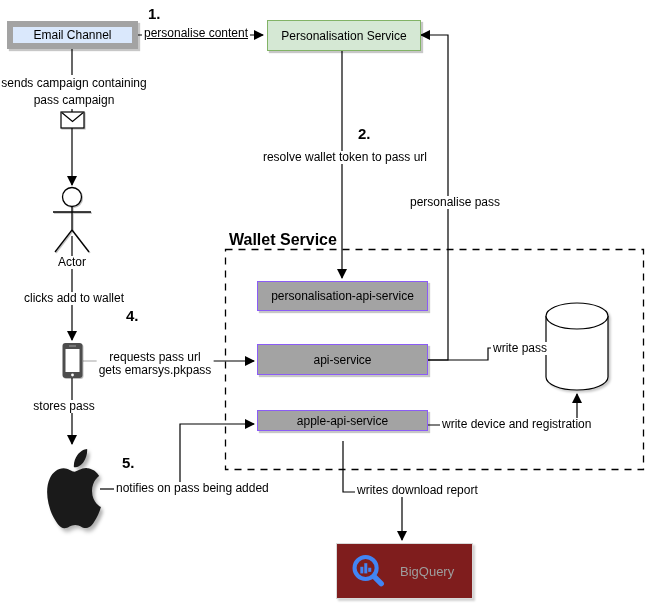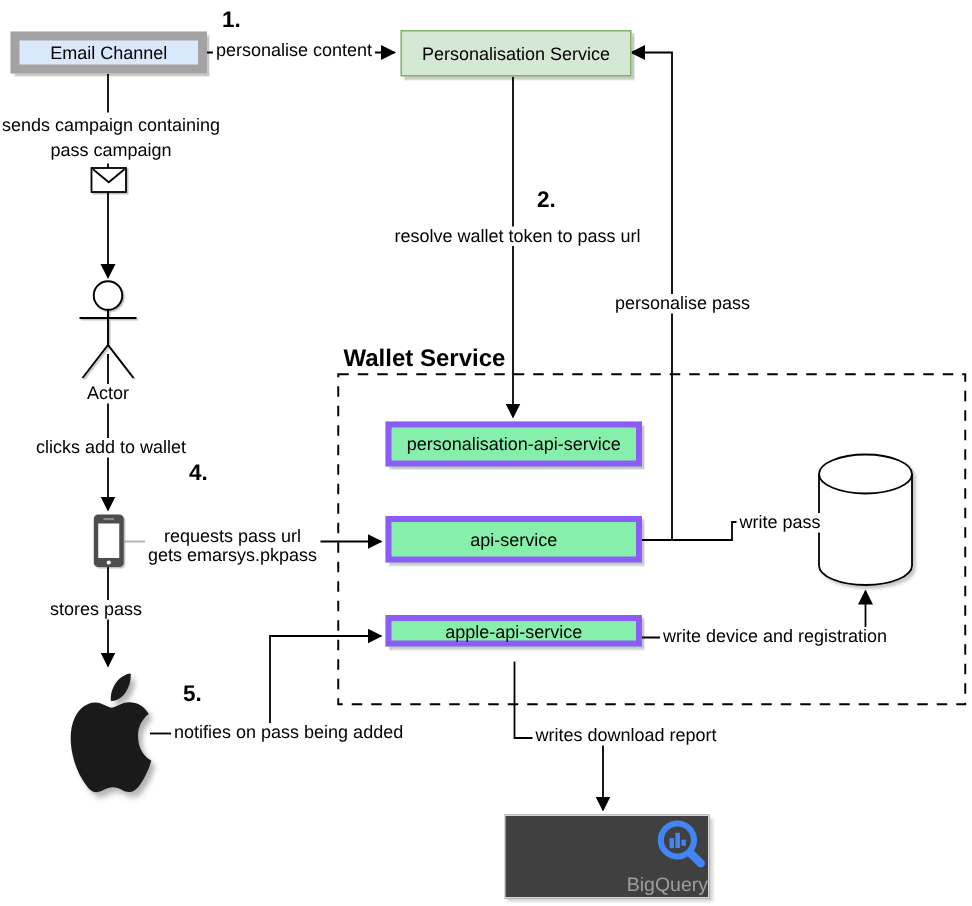--- a/index.html
+++ b/index.html
@@ -8,36 +8,36 @@
     font-family:"Liberation Sans",sans-serif;color:#000;overflow:hidden;
   }
   #wires{position:absolute;left:0;top:0;width:648px;height:604px;}
   .node{
     position:absolute;display:flex;align-items:center;justify-content:center;
     font-size:12px;text-align:center;box-sizing:border-box;
     box-shadow:2px 2px 1px rgba(0,0,0,0.22);
   }
   .node.blue{background:#dae8fc;border:6px solid #a3a3a3;}
   .node.green{background:#d5e8d4;border:1px solid #82b366;}
-  .node.purple{background:#86efac;border:4px solid #8b5cf6;}
+  .node.purple{background:#a3a3a3;border:1px solid #8b5cf6;}
   .edge-label{
     position:absolute;font-size:12px;line-height:13px;text-align:center;
     background:#ffffff;padding:0 2px;white-space:nowrap;
   }
   .cx{transform:translateX(-50%);}
   .step{
     position:absolute;font-size:15px;font-weight:bold;white-space:nowrap;
   }
   .group-title{
     position:absolute;font-size:16px;font-weight:bold;white-space:nowrap;
   }
   #bigquery-node{
     position:absolute;left:336px;top:543px;width:137px;height:56px;
-    background:#404040;border:1px solid #d9d9d9;box-shadow:2px 2px 2px rgba(0,0,0,0.18);
-    display:flex;align-items:flex-end;box-sizing:border-box;flex-direction:column;
+    background:#7f1d1d;border:1px solid #d9d9d9;box-shadow:2px 2px 2px rgba(0,0,0,0.18);
+    display:flex;align-items:center;box-sizing:border-box;
   }
   #bigquery-node .bq-text{color:#9e9e9e;font-size:13px;margin-left:14px;}
 </style>
 </head>
 <body>
 
 <div id="canvas">
 
   <svg id="wires" viewBox="0 0 648 604" xmlns="http://www.w3.org/2000/svg">
     <defs>
@@ -116,21 +116,21 @@
       <rect x="15.2" y="12.8" width="2.5" height="3.4" fill="#4285f4"></rect>
     </svg>
     <span class="bq-text">BigQuery</span>
   </div>
 
   <div class="step" style="left:148px;top:5px;">1.</div>
   <div class="step" style="left:358px;top:125px;">2.</div>
   <div class="step" style="left:126px;top:307px;">4.</div>
   <div class="step" style="left:122px;top:454px;">5.</div>
 
-  <div class="edge-label cx" style="left:196px;top:27px;">personalise content</div>
+  <div class="edge-label cx" style="left:196px;top:27px;text-decoration:underline;">personalise content</div>
 
   <div class="edge-label cx" style="left:74px;top:75px;line-height:17px;">
     <span>sends campaign containing</span><br>
     <span>pass campaign</span>
   </div>
 
   <div class="edge-label cx" style="left:345px;top:151px;">resolve wallet token to pass url</div>
 
   <div class="edge-label cx" style="left:455px;top:196px;">personalise pass</div>
 

